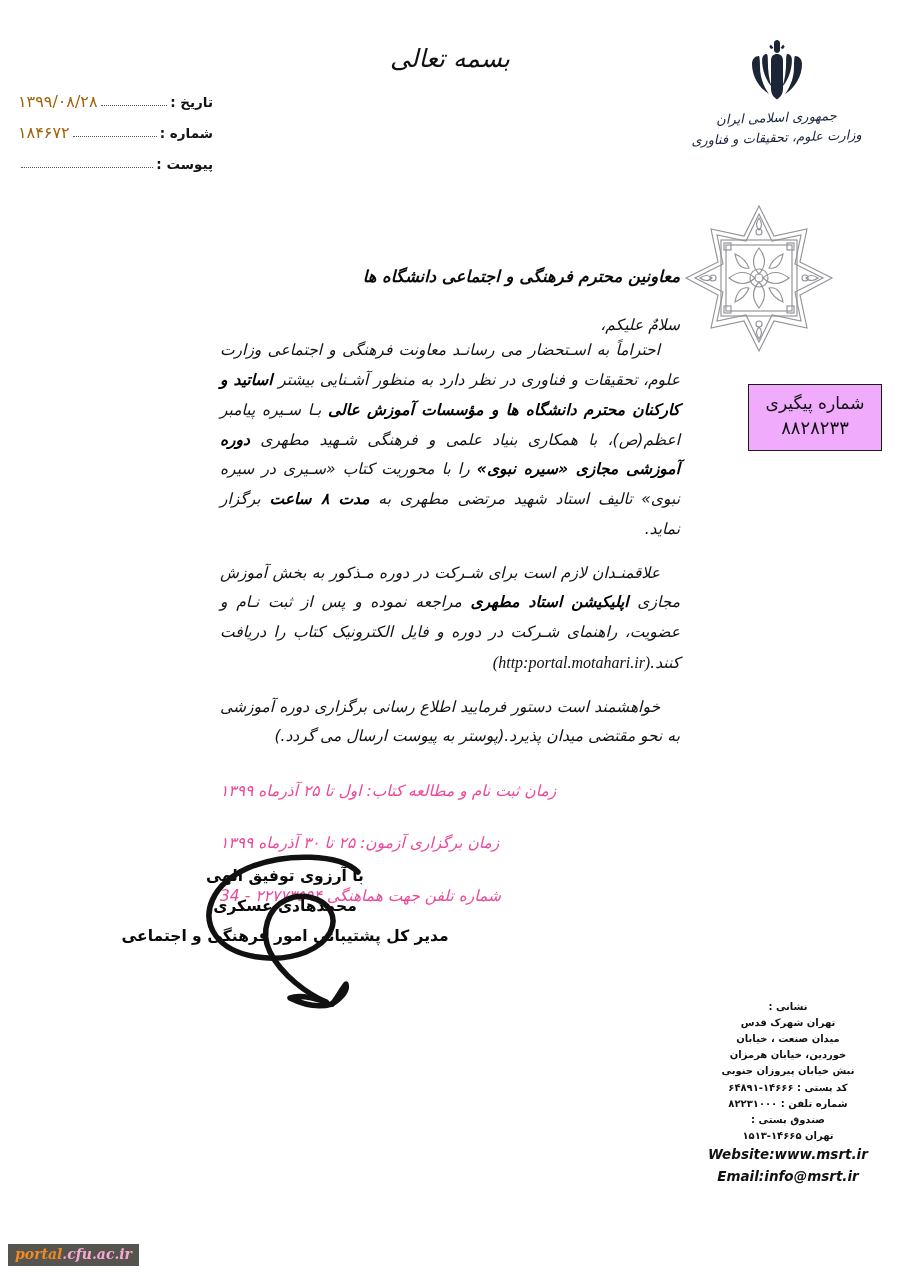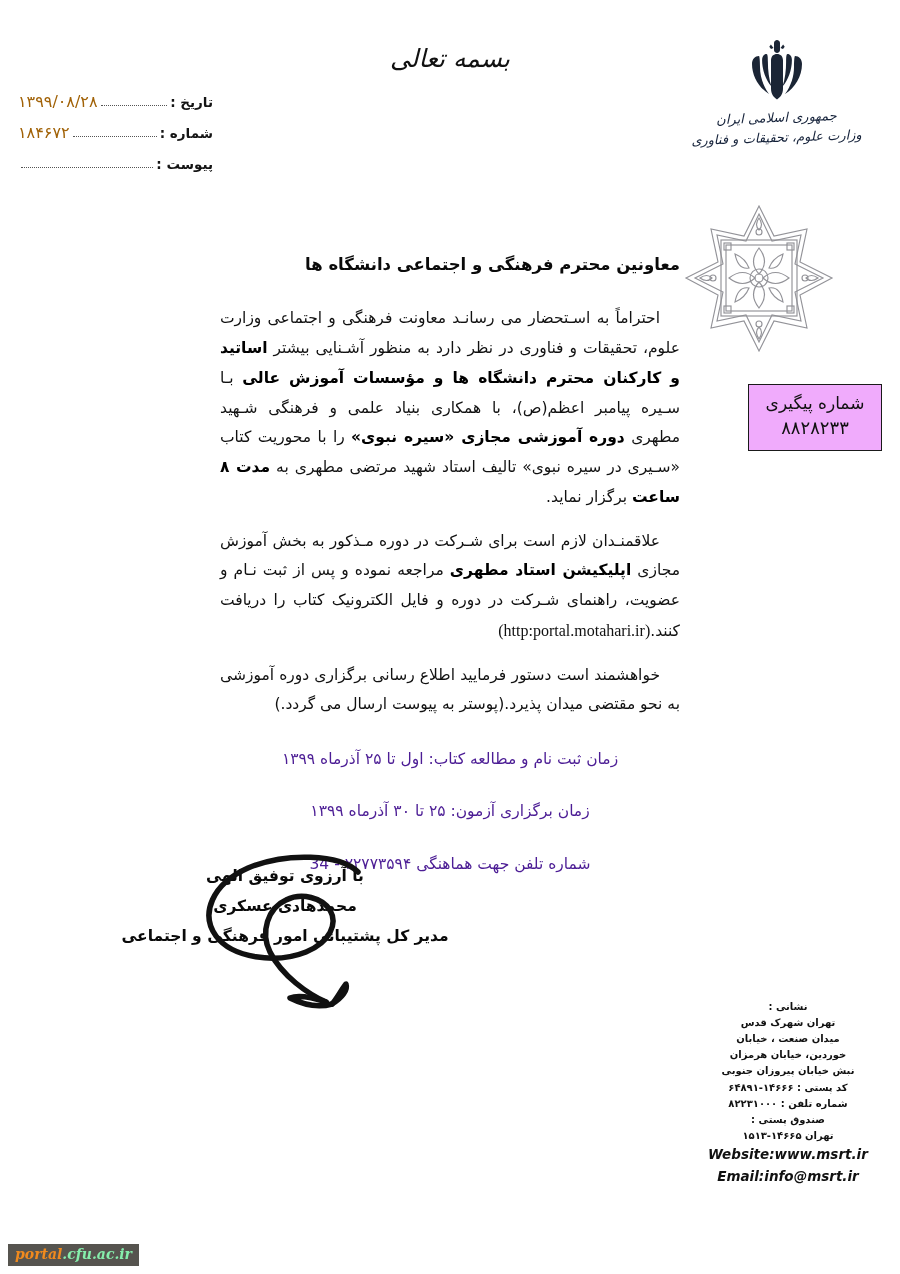--- a/index.html
+++ b/index.html
@@ -123,25 +123,26 @@
   .tracking-value {
     font-size: 18px;
     line-height: 1.45;
     letter-spacing: 1px;
     color: #111;
   }
 
   
   .letter-body {
     position: absolute;
-    top: 252px;
+    top: 264px;
     right: 220px;
     width: 460px;
     direction: rtl;
     text-align: justify;
+    font-style: italic;
   }
   .addressee {
     font-size: 16.5px;
     font-weight: bold;
     line-height: 1.6;
     text-align: right;
     margin-bottom: 26px;
     color: #0a0a0a;
   }
   .greeting {
@@ -162,23 +163,23 @@
   .para b { font-weight: bold; color: #000; }
   .para .url {
     font-family: "Liberation Serif", "DejaVu Serif", serif;
     direction: ltr;
     unicode-bidi: embed;
     font-size: 16px;
   }
   .info-line {
     font-size: 15.5px;
     line-height: 1.7;
-    text-align: center;
+    text-align: left;
     margin: 26px 0 0 0;
-    color: #4c1d95;
+    color: #ec4899;
   }
 
   
   .signature-block {
     position: absolute;
     top: 862px;
     right: 450px;
     width: 330px;
     text-align: center;
     direction: rtl;
@@ -234,21 +235,21 @@
     padding: 3px 7px 4px 7px;
     font-family: "DejaVu Serif", "Liberation Serif", serif;
     font-style: italic;
     font-weight: bold;
     font-size: 14px;
     direction: ltr;
     line-height: 1.1;
     white-space: nowrap;
   }
   .wm-a { color: #f08a1e; }
-  .wm-b { color: #86efac; margin-top: 15px; }
+  .wm-b { color: #f9a8d4; margin-top: 15px; }
 </style>
 </head>
 <body>
 
 <div class="page">
 
   <div class="form-fields">
     <div class="form-row">
       <span class="form-label">تاریخ :</span>
       <span class="form-dots"></span>
@@ -316,20 +317,21 @@
     </g>
   </svg>
 
   <div class="tracking-box">
     <div class="tracking-label">شماره پیگیری</div>
     <div class="tracking-value">۸۸۲۸۲۳۳</div>
   </div>
 
   <div class="letter-body">
     <div class="addressee">معاونین محترم فرهنگی و اجتماعی دانشگاه ها</div>
+    <div class="greeting">سلامٌ علیکم،</div>
 
     <p class="para"><span>احتراماً به اسـتحضار می رسانـد معاونت فرهنگی و اجتماعی وزارت علوم، تحقیقات و فناوری در نظر دارد به منظور آشـنایی بیشتر </span><b>اساتید و کارکنان محترم دانشگاه ها و مؤسسات آموزش عالی</b><span> بـا سـیره پیامبر اعظم(ص)، با همکاری بنیاد علمی و فرهنگی شـهید مطهری </span><b>دوره آموزشی مجازی «سیره نبوی»</b><span> را با محوریت کتاب «سـیری در سیره نبوی» تالیف استاد شهید مرتضی مطهری به </span><b>مدت ۸ ساعت</b><span> برگزار نماید.</span></p>
 
     <p class="para"><span>علاقمنـدان لازم است برای شـرکت در دوره مـذکور به بخش آموزش مجازی </span><b>اپلیکیشن استاد مطهری</b><span> مراجعه نموده و پس از ثبت نـام و عضویت، راهنمای شـرکت در دوره و فایل الکترونیک کتاب را دریافت کنند.</span><span class="url">(http:portal.motahari.ir)</span></p>
 
     <p class="para">خواهشمند است دستور فرمایید اطلاع رسانی برگزاری دوره آموزشی به نحو مقتضی میدان پذیرد.(پوستر به پیوست ارسال می گردد.)</p>
 
     <div class="info-line">زمان ثبت نام و مطالعه کتاب: اول تا ۲۵ آذرماه ۱۳۹۹</div>
     <div class="info-line">زمان برگزاری آزمون: ۲۵ تا ۳۰ آذرماه ۱۳۹۹</div>
     <div class="info-line">شماره تلفن جهت هماهنگی ۲۲۷۷۳۵۹۴ - 34</div>

